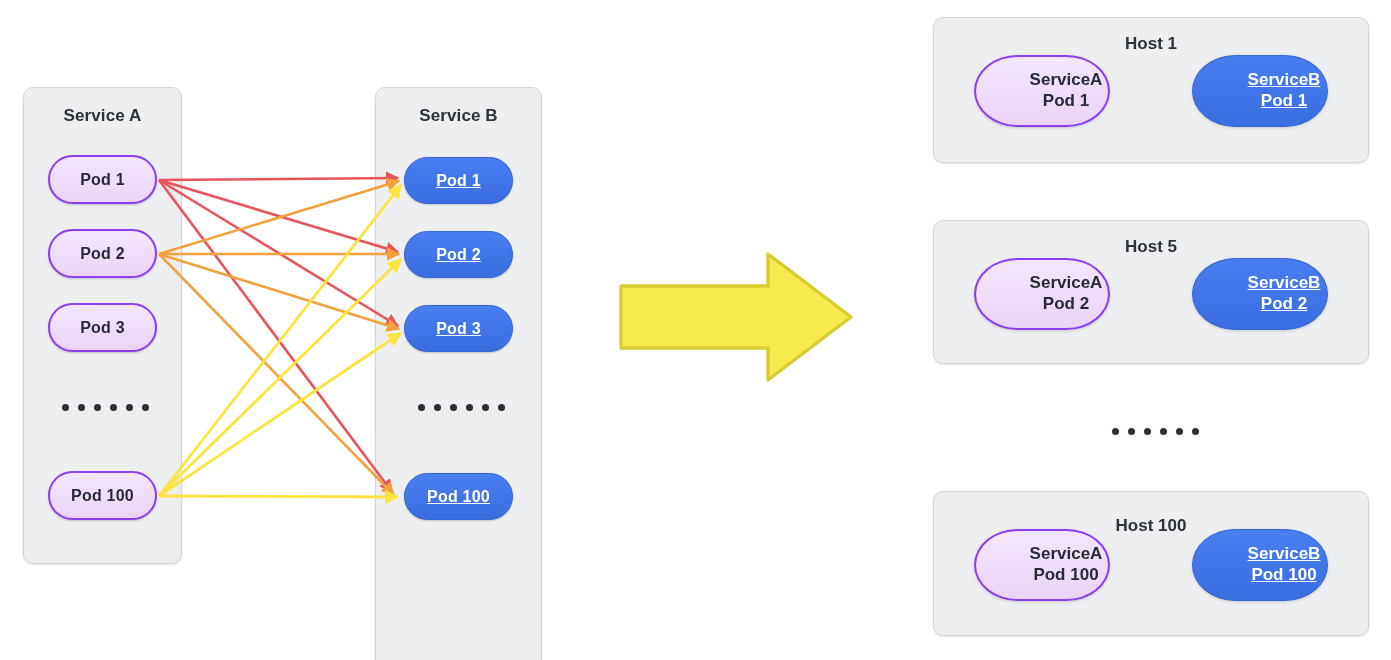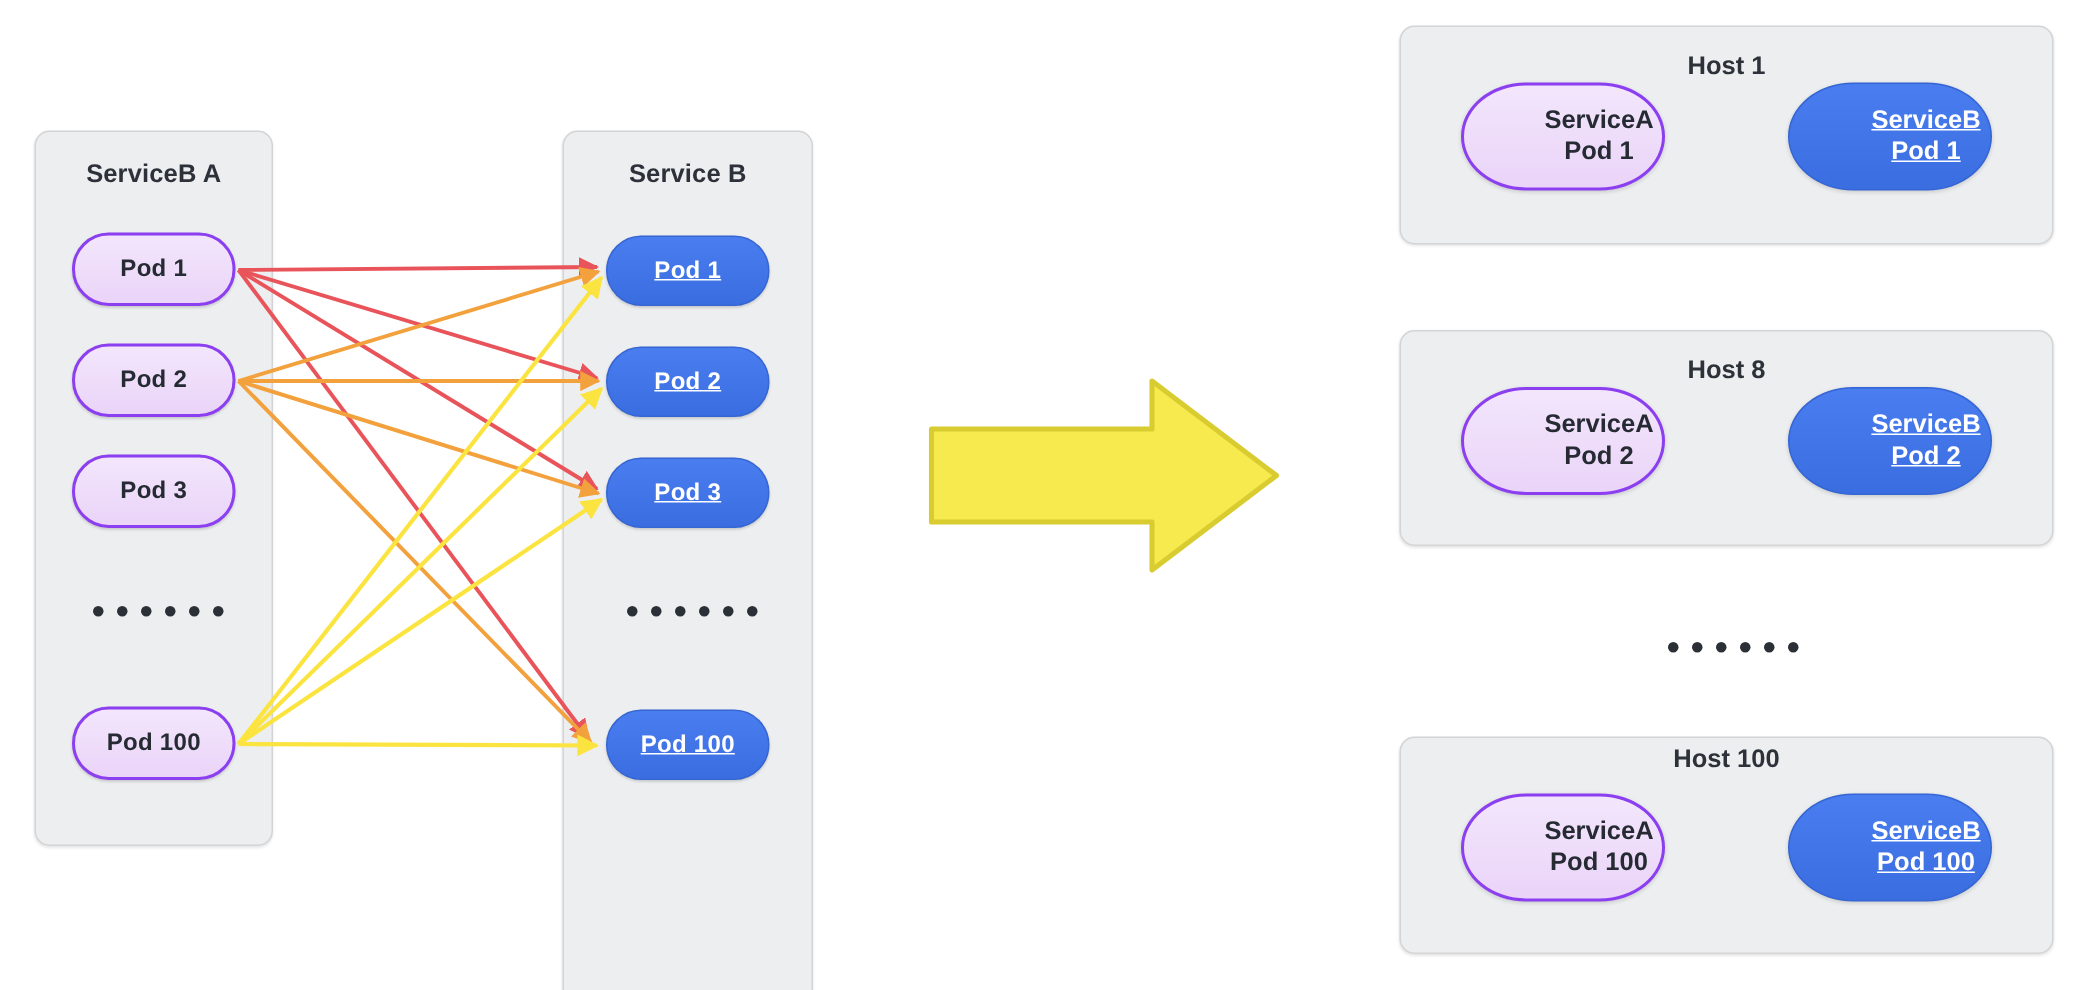--- a/index.html
+++ b/index.html
@@ -109,21 +109,21 @@
 
   
   .layer { position: absolute; left: 0; top: 0; }
 </style>
 </head>
 <body>
 
 <div id="canvas">
 
   <div class="abs service-panel" style="left:23px; top:87px; width:159px; height:477px;">
-    <div class="panel-title" style="top:18px;">ServiceB A</div>
+    <div class="panel-title" style="top:18px;">Service A</div>
   </div>
 
   <div class="pod pod-a" style="left:48px; top:155px; width:109px; height:49px;">
     <span>Pod 1</span>
   </div>
   <div class="pod pod-a" style="left:48px; top:229px; width:109px; height:49px;">
     <span>Pod 2</span>
   </div>
   <div class="pod pod-a" style="left:48px; top:303px; width:109px; height:49px;">
     <span>Pod 3</span>
@@ -223,42 +223,42 @@
   <div class="host-pod pod-a" style="left:974px; top:55px; width:136px; height:72px;">
     <span class="l1">ServiceA</span>
     <span class="l2">Pod 1</span>
   </div>
   <div class="host-pod pod-b" style="left:1192px; top:55px; width:136px; height:72px;">
     <span class="l1">ServiceB</span>
     <span class="l2">Pod 1</span>
   </div>
 
   <div class="abs host-card" style="left:933px; top:220px; width:436px; height:144px;">
-    <div class="host-title" style="top:16px;">Host 8</div>
+    <div class="host-title" style="top:16px;">Host 5</div>
   </div>
   <div class="host-pod pod-a" style="left:974px; top:258px; width:136px; height:72px;">
     <span class="l1">ServiceA</span>
     <span class="l2">Pod 2</span>
   </div>
   <div class="host-pod pod-b" style="left:1192px; top:258px; width:136px; height:72px;">
     <span class="l1">ServiceB</span>
     <span class="l2">Pod 2</span>
   </div>
 
   <div class="dots" style="left:1112px; top:428px;">
     <i class="dot"></i>
     <i class="dot"></i>
     <i class="dot"></i>
     <i class="dot"></i>
     <i class="dot"></i>
     <i class="dot"></i>
   </div>
 
   <div class="abs host-card" style="left:933px; top:491px; width:436px; height:145px;">
-    <div class="host-title" style="top:4px;">Host 100</div>
+    <div class="host-title" style="top:24px;">Host 100</div>
   </div>
   <div class="host-pod pod-a" style="left:974px; top:529px; width:136px; height:72px;">
     <span class="l1">ServiceA</span>
     <span class="l2">Pod 100</span>
   </div>
   <div class="host-pod pod-b" style="left:1192px; top:529px; width:136px; height:72px;">
     <span class="l1">ServiceB</span>
     <span class="l2">Pod 100</span>
   </div>
 

